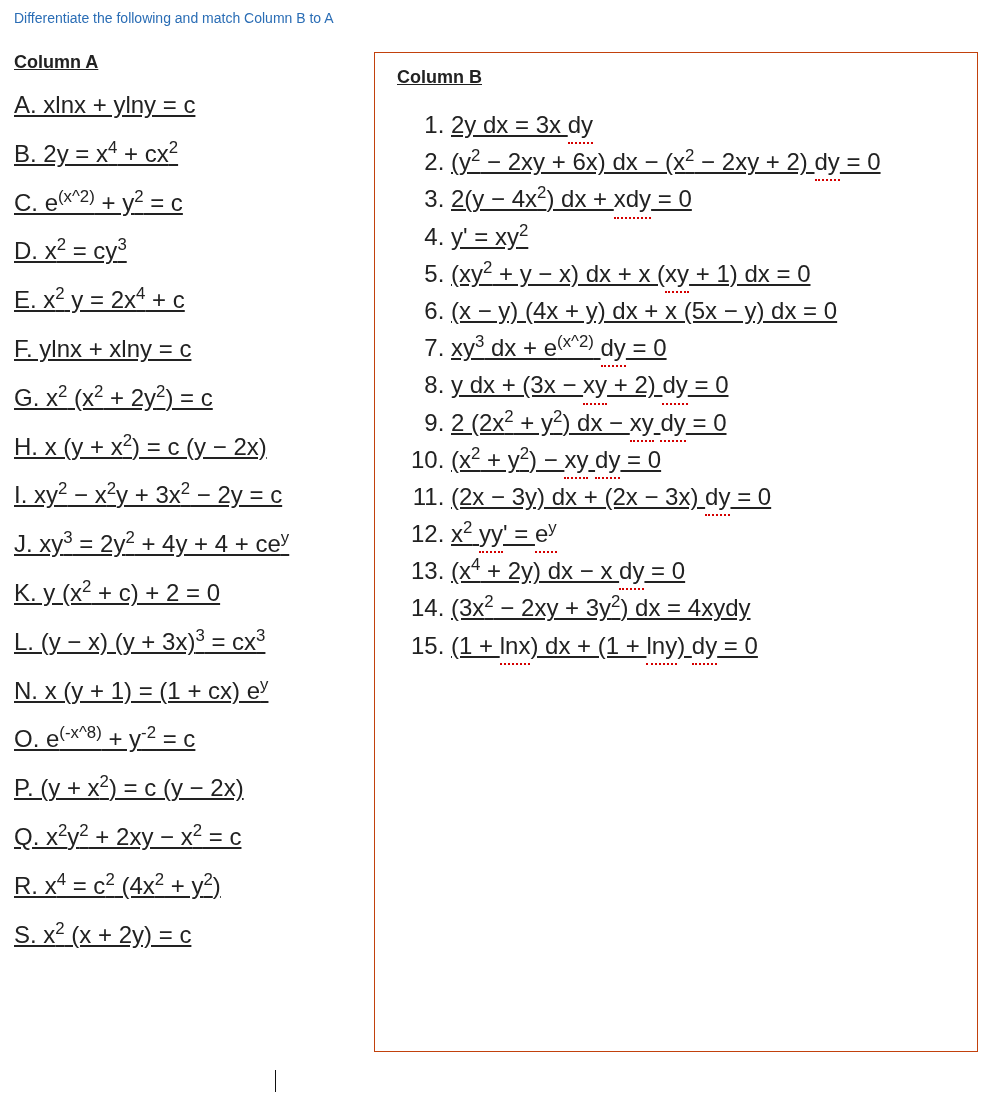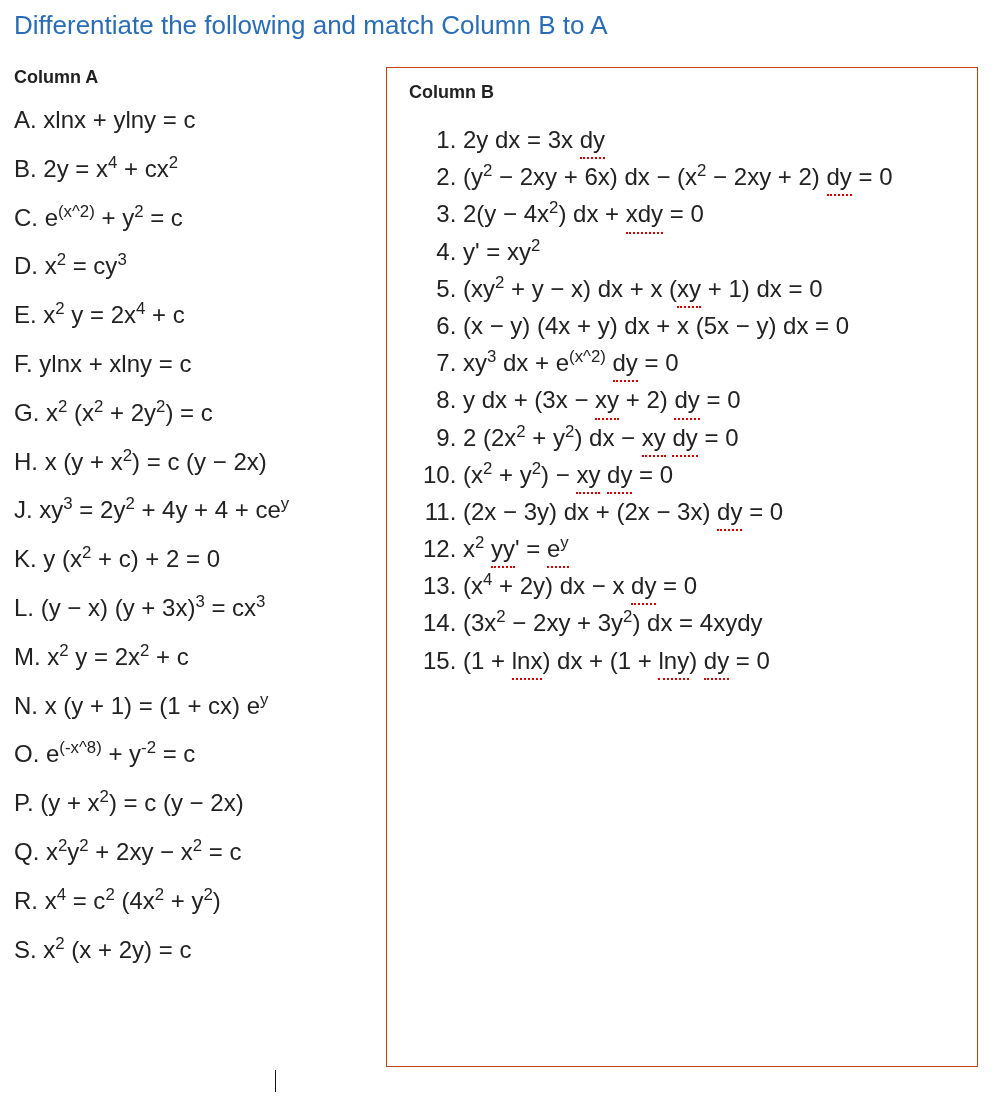--- a/index.html
+++ b/index.html
@@ -6,29 +6,30 @@
   body {
     margin: 0;
     padding: 10px 14px;
     font-family: Arial, Helvetica, sans-serif;
     font-size: 18px;
     color: #222;
     width: 992px;
     background: #fff;
   }
   .title {
-    font-size: 26px;
+    font-size: 14px;
     color: #2a6db5;
     margin: 0 0 26px 0;
     font-weight: 400;
   }
   .cols {
     display: flex;
     align-items: flex-start;
-    gap: 52px;
+    gap: 40px;
+    text-decoration: underline;
   }
   .colA {
     flex: 0 0 320px;
   }
   .colA-head, .colB-head {
     font-weight: 700;
     font-size: 18px;
     margin-bottom: 18px;
   }
   .colA-item {
@@ -79,24 +80,24 @@
   <div class="colA">
     <div class="colA-head">Column A</div>
     <div class="colA-item">A. xlnx + ylny = c</div>
     <div class="colA-item">B. 2y = x<sup>4</sup> + cx<sup>2</sup></div>
     <div class="colA-item">C. e<sup>(x^2)</sup> + y<sup>2</sup> = c</div>
     <div class="colA-item">D. x<sup>2</sup> = cy<sup>3</sup></div>
     <div class="colA-item">E. x<sup>2</sup> y = 2x<sup>4</sup> + c</div>
     <div class="colA-item">F. ylnx + xlny = c</div>
     <div class="colA-item">G. x<sup>2</sup> (x<sup>2</sup> + 2y<sup>2</sup>) = c</div>
     <div class="colA-item">H. x (y + x<sup>2</sup>) = c (y − 2x)</div>
+    <div class="colA-item">I. xy<sup>2</sup> − x<sup>2</sup>y + 3x<sup>2</sup> − 2y = c</div>
     <div class="colA-item">J. xy<sup>3</sup> = 2y<sup>2</sup> + 4y + 4 + ce<sup>y</sup></div>
     <div class="colA-item">K. y (x<sup>2</sup> + c) + 2 = 0</div>
     <div class="colA-item">L. (y − x) (y + 3x)<sup>3</sup> = cx<sup>3</sup></div>
-    <div class="colA-item">M. x<sup>2</sup> y = 2x<sup>2</sup> + c</div>
     <div class="colA-item">N. x (y + 1) = (1 + cx) e<sup>y</sup></div>
     <div class="colA-item">O. e<sup>(-x^8)</sup> + y<sup>-2</sup> = c</div>
     <div class="colA-item">P. (y + x<sup>2</sup>) = c (y − 2x)</div>
     <div class="colA-item">Q. x<sup>2</sup>y<sup>2</sup> + 2xy − x<sup>2</sup> = c</div>
     <div class="colA-item">R. x<sup>4</sup> = c<sup>2</sup> (4x<sup>2</sup> + y<sup>2</sup>)</div>
     <div class="colA-item">S. x<sup>2</sup> (x + 2y) = c</div>
   </div>
 
   <div class="colB">
     <div class="colB-head">Column B</div>

